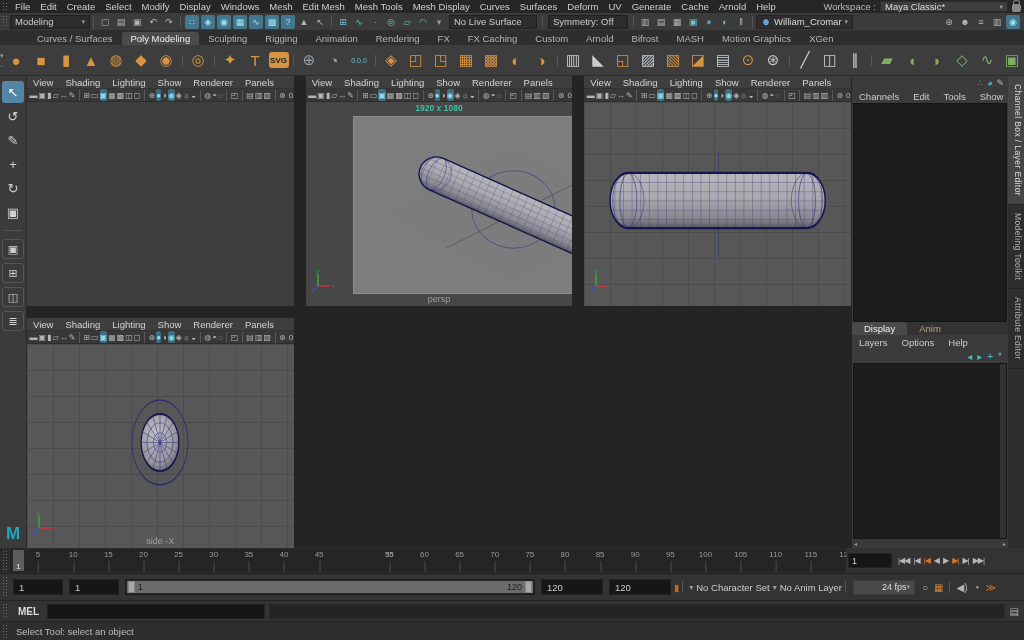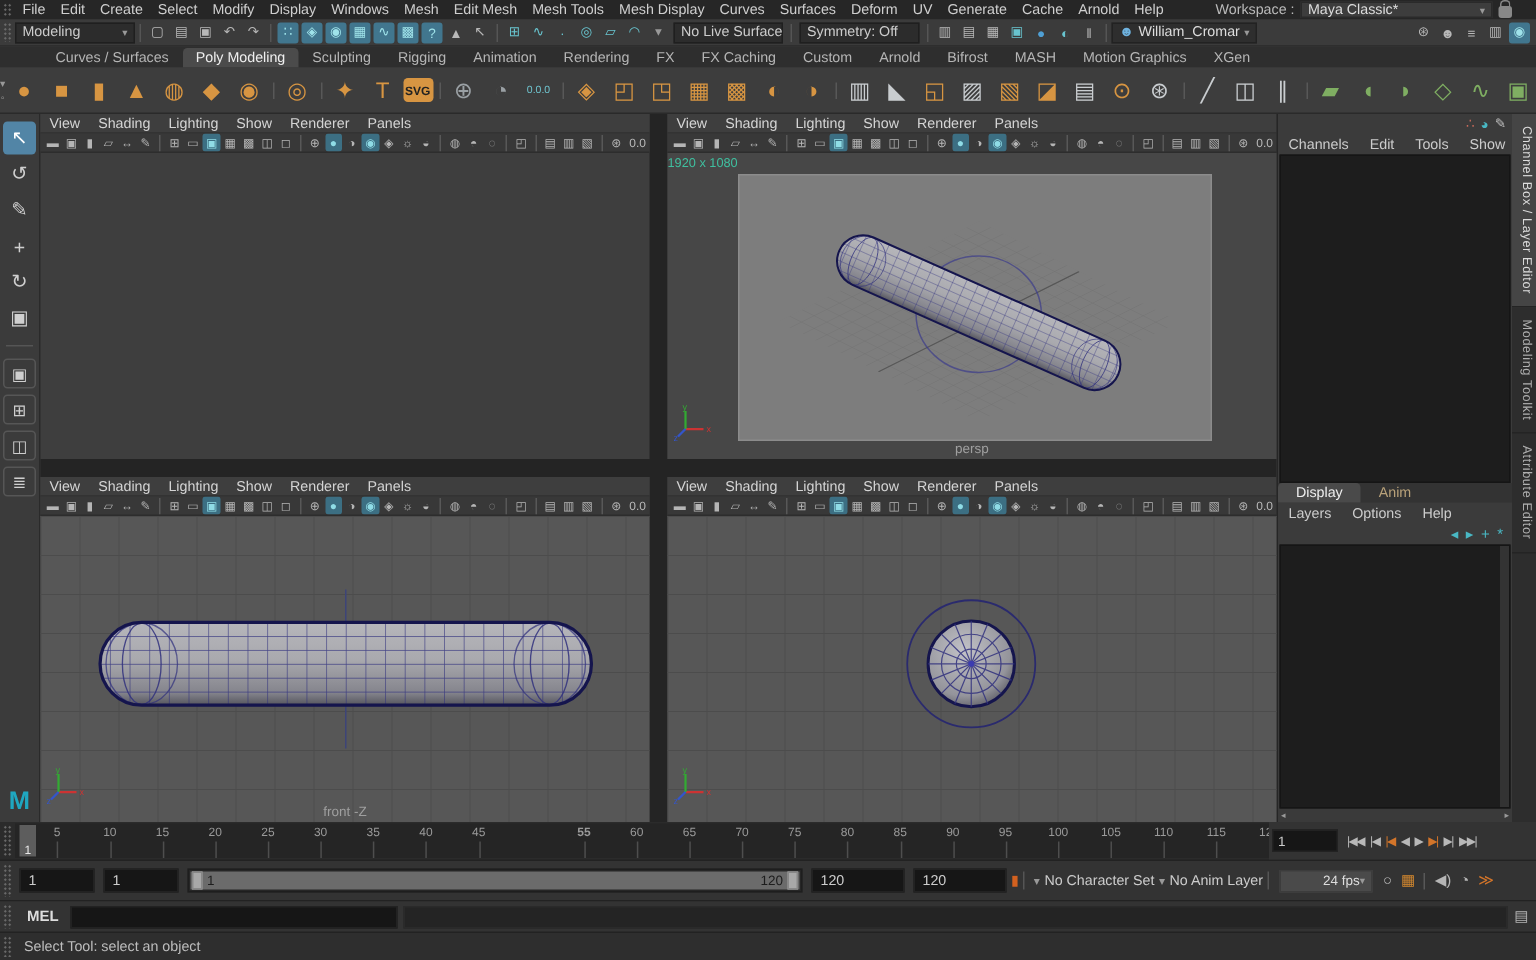--- a/index.html
+++ b/index.html
@@ -6,37 +6,37 @@
   html,body{width:1024px;height:640px;overflow:hidden;background:#3b3b3b;
     font-family:"Liberation Sans","DejaVu Sans",sans-serif;color:#c8c8c8}
   .grip{width:6px;align-self:stretch;margin:2px 2px;
     background-image:radial-gradient(#6e6e6e 30%,transparent 32%);background-size:3px 3px}
   .sep{width:1px;height:12px;background:#555;margin:0 3px;flex:0 0 auto}
   .divi{width:1px;height:11px;background:#585858;margin:0 3px;flex:0 0 auto}
   
   #menubar{position:absolute;top:0;left:0;right:0;height:13px;background:#262626;
     display:flex;align-items:center;font-size:9.5px;white-space:nowrap}
   #menubar .menu{padding:0 5px;color:#cfcfcf;cursor:default}
-  #workspace{margin-left:auto;display:flex;align-items:flex-end;gap:4px;padding-right:16px;color:#bbb}
+  #workspace{margin-left:auto;display:flex;align-items:flex-end;gap:4px;padding-right:3px;color:#bbb}
   #workspace .wbox{background:#3d3d3d;border:1px solid #2a2a2a;width:128px;height:11px;
     display:flex;align-items:center;justify-content:space-between;padding:0 4px;color:#ddd}
   #lock-icon{width:9px;height:8px;background:#888;border-radius:2px;position:relative}
   #lock-icon::before{content:"";position:absolute;top:-4px;left:1px;width:5px;height:4px;
     border:1.5px solid #888;border-bottom:none;border-radius:3px 3px 0 0}
   #statusline{position:absolute;top:13px;left:0;right:0;height:18px;background:#3b3b3b;
     border-bottom:1px solid #2e2e2e;display:flex;align-items:center;font-size:10px;white-space:nowrap}
   .dropbox{background:#2c2c2c;border:1px solid #1f1f1f;height:14px;display:flex;align-items:center;
     justify-content:space-between;padding:0 4px;color:#ccc;font-size:9.5px}
   #mode-select{width:80px}
   #statusline .it{width:14px;height:14px;display:inline-flex;align-items:center;justify-content:center;
     font-size:9px;color:#b8b8b8;margin:0 1px;border-radius:2px}
   #statusline .it.active{background:#41768e;color:#9fe3ea}
   #statusline .plain{background:none}
   #live-surface,#symmetry{margin:0 2px}
-  #live-surface{width:73px}#symmetry{width:80px}
+  #live-surface{width:88px}#symmetry{width:80px}
   #user-area{display:flex;align-items:center;gap:3px;background:#2e2e2e;border:1px solid #222;
     height:14px;padding:0 4px;font-size:9.5px;color:#ddd}
   #status-right{margin-left:auto;display:flex;align-items:center;padding-right:3px}
   #shelftabs{position:absolute;top:31px;left:0;right:0;height:14px;background:#2e2e2e;
     display:flex;align-items:flex-end;font-size:9.5px;white-space:nowrap;padding-left:28px}
   #shelftabs .tab{padding:1px 9px;color:#b5b5b5}
   #shelftabs .tab.active{background:#4b4b4b;color:#efefef;border-radius:3px 3px 0 0}
   #shelf{position:absolute;top:45px;left:0;right:0;height:31px;background:#3d3d3d;
     border-bottom:1px solid #2a2a2a;display:flex;align-items:center}
   #shelf-left{width:26px;display:flex;flex-direction:column;align-items:center;gap:2px;
@@ -48,21 +48,21 @@
   
   #main{position:absolute;top:76px;left:0;right:0;bottom:92px;display:flex}
   #toolbox{width:27px;background:#3b3b3b;border-right:1px solid #2a2a2a;
     display:flex;flex-direction:column;align-items:center;padding-top:4px}
   #toolbox .it{width:22px;height:22px;display:flex;align-items:center;justify-content:center;
     font-size:13px;color:#cfcfcf;margin:1px 0;border-radius:3px}
   #toolbox .it.active{background:#5285a6;color:#fff}
   #tool-div{width:18px;height:1px;background:#555;margin:6px 0}
   #toolbox .layouts .it{border:1px solid #565656;font-size:11px;height:20px;margin:2px 0}
   #maya-logo{margin-top:auto;margin-bottom:4px;font-weight:bold;font-size:17px;color:#1fa7c0}
-  #vpquad{flex:1;background:#242424;display:grid;grid-template-columns:1fr 1fr;
+  #vpquad{flex:1;background:#242424;display:grid;grid-template-columns:1fr 1fr 1fr;
     grid-template-rows:1fr 1fr;gap:12px}
   .viewport{display:flex;flex-direction:column;background:#3e3e3e;min-width:0;min-height:0}
   .vp-menus{height:12px;display:flex;align-items:center;font-size:9.5px;color:#d4d4d4;
     background:#3e3e3e;white-space:nowrap;overflow:hidden}
   .vp-menus .it{padding:0 6px}
   .vp-toolbar{height:14px;display:flex;align-items:center;background:#383838;
     border-top:1px solid #333;border-bottom:1px solid #2d2d2d;overflow:hidden;white-space:nowrap;padding-left:2px}
   .vp-toolbar .it{width:12px;height:12px;display:inline-flex;align-items:center;justify-content:center;
     font-size:8px;color:#b5b5b5;margin:0 .5px;border-radius:2px}
   .vp-toolbar .it.active{background:#3c6f83;color:#8fdce6}
@@ -73,22 +73,22 @@
       linear-gradient(90deg,#4c4c4c 1px,transparent 1px);
     background-size:26px 26px}
   .persp-bg{background:#474747}
   .vp-label{position:absolute;bottom:2px;left:0;right:0;text-align:center;
     font-size:9px;color:#9f9f9f;pointer-events:none}
   .axis-line-v{position:absolute;left:50%;top:24%;height:52%;width:1px;background:#3d4478}
   .vpsvg{position:absolute;inset:0;width:100%;height:100%}
   .axis-ind{position:absolute;left:4px;bottom:12px;width:30px;height:26px;font-size:6px}
   #gate{position:absolute;left:47px;top:14px;width:316px;height:178px;background:#7d7d7d;
     border:1px solid #8c8c8c}
-  #res-text{position:absolute;top:1px;left:0;right:0;text-align:left;font-size:8.5px;
-    color:#3fbf9f;font-weight:normal}
+  #res-text{position:absolute;top:1px;left:0;right:0;text-align:center;font-size:8.5px;
+    color:#3fbf9f;font-weight:bold}
   
   #rightpanel{width:157px;background:#3b3b3b;border-left:1px solid #262626;
     display:flex;flex-direction:column;font-size:10px}
   #cb-icons{height:13px;display:flex;justify-content:flex-end;gap:4px;align-items:center;padding-right:4px}
   #cb-icons .it{font-size:9px}
   #cb-menus,#layer-menus{height:14px;display:flex;align-items:center;color:#ccc}
   #cb-menus .it,#layer-menus .it{padding:0 7px;font-size:9.5px}
   #cb-empty{flex:1.25;background:#1d1d1d;border:1px solid #151515;margin:0 1px}
   #layer-tabs{height:13px;display:flex;background:#333;align-items:flex-end}
   #layer-tabs .it{padding:1px 12px;font-size:9.5px;color:#b9a27a}
@@ -547,21 +547,20 @@
         <div class="axis-line-v" data-name="grid-axis-line"></div>
         <svg class="vpsvg" viewBox="0 0 409 207" preserveAspectRatio="none" data-name="capsule-front-view">
           <use href="#capsuleG" transform="translate(205,100)"></use>
         </svg>
         <svg class="axis-ind" viewBox="0 0 30 26" data-name="axis-indicator">
           <use href="#axisG"></use>
           <text x="22" y="20" fill="#cc3333" font-size="6">x</text>
           <text x="6" y="5" fill="#33aa33" font-size="6">y</text>
           <text x="0" y="26" fill="#3355cc" font-size="6">z</text>
         </svg>
-        <div class="vp-label" data-name="viewport-label">front -Z</div>
       </div>
     </div>
 
     <div class="viewport" data-name="viewport-side">
       <div class="vp-menus" data-name="viewport-side-menubar">
           <span class="it" data-name="vp-menu-view">View</span>
           <span class="it" data-name="vp-menu-shading">Shading</span>
           <span class="it" data-name="vp-menu-lighting">Lighting</span>
           <span class="it" data-name="vp-menu-show">Show</span>
           <span class="it" data-name="vp-menu-renderer">Renderer</span>
@@ -621,20 +620,21 @@
               <circle cx="204" cy="100" r="20" fill="none"></circle>
           </g>
           <circle cx="204" cy="100" r="2" fill="#3b3bb0"></circle>
         </svg>
         <svg class="axis-ind" viewBox="0 0 30 26" data-name="axis-indicator">
           <use href="#axisG"></use>
           <text x="22" y="20" fill="#cc3333" font-size="6">x</text>
           <text x="6" y="5" fill="#33aa33" font-size="6">y</text>
           <text x="0" y="26" fill="#3355cc" font-size="6">z</text>
         </svg>
+        <div class="vp-label" data-name="viewport-label">side -X</div>
       </div>
     </div>
   </div>
 
   <div id="rightpanel" data-name="channel-box-panel">
     <div id="cb-icons" data-name="channel-box-toolbar">
         <span class="it" data-name="cb-manipulator-icon" style="color: rgb(198, 106, 90);">∴</span>
         <span class="it" data-name="cb-speed-icon" style="color: rgb(73, 184, 196);">◕</span>
         <span class="it" data-name="cb-edit-icon" style="color: rgb(187, 187, 187);">✎</span>
       </div>

